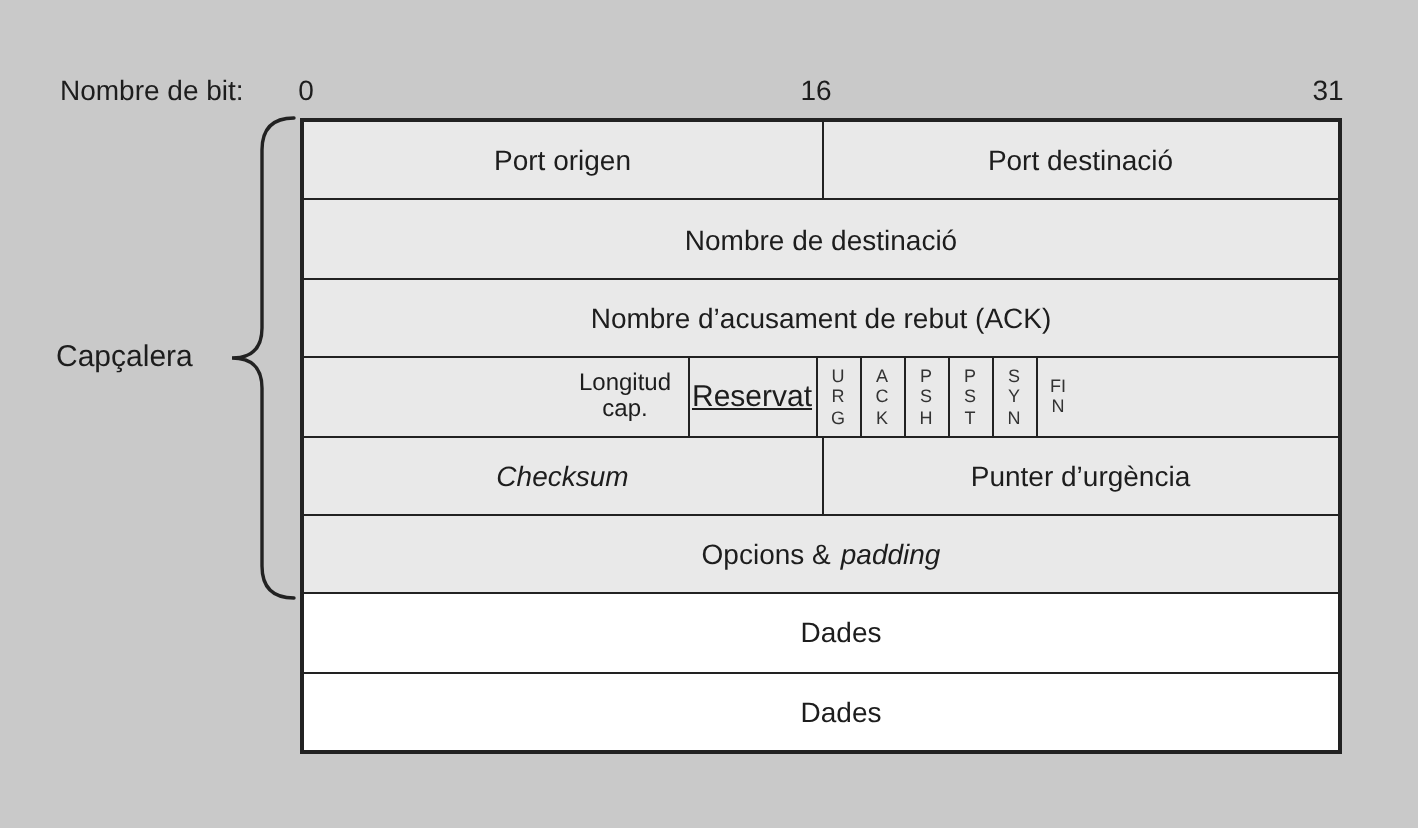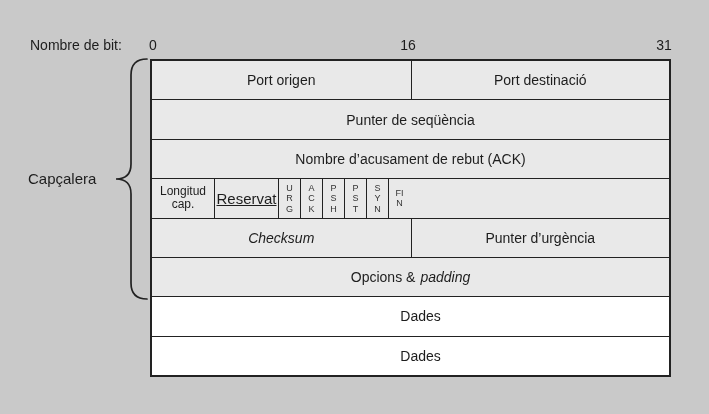--- a/index.html
+++ b/index.html
@@ -36,21 +36,21 @@
   .brace{position:absolute;left:108px;top:55px;}
   
   .tcp-table{
     position:absolute;left:150px;top:59px;
     width:521px;height:318px;
     border:2px solid var(--line);
     display:flex;flex-direction:column;
     background:var(--cell);
   }
   .row{
-    flex:1;display:flex;align-items:stretch;background:var(--cell);
+    flex:1;display:flex;align-items:stretch;background:var(--cell);justify-content:center;
   }
   .row.bt{border-top:1.5px solid var(--line);}
   .row.white{background:var(--white);padding-left:20px;}
   .cell{
     display:flex;align-items:center;justify-content:center;
     font-size:14px;text-align:center;
   }
   .cell.full{flex:1;}
   .cell.half{width:50%;}
   .bl{border-left:1.5px solid var(--line);}
@@ -84,21 +84,21 @@
   </svg>
 
   <div class="tcp-table">
 
     <div class="row">
       <div class="cell half">Port origen</div>
       <div class="cell half bl">Port destinació</div>
     </div>
 
     <div class="row bt">
-      <div class="cell full">Punter de seqüència</div>
+      <div class="cell full">Nombre de destinació</div>
     </div>
 
     <div class="row bt">
       <div class="cell full">Nombre d’acusament de rebut (ACK)</div>
     </div>
 
     <div class="row bt">
       <div class="cell cell-longitud">Longitud cap.</div>
       <div class="cell cell-reservat bl">Reservat</div>
       <div class="cell cell-flag bl">

